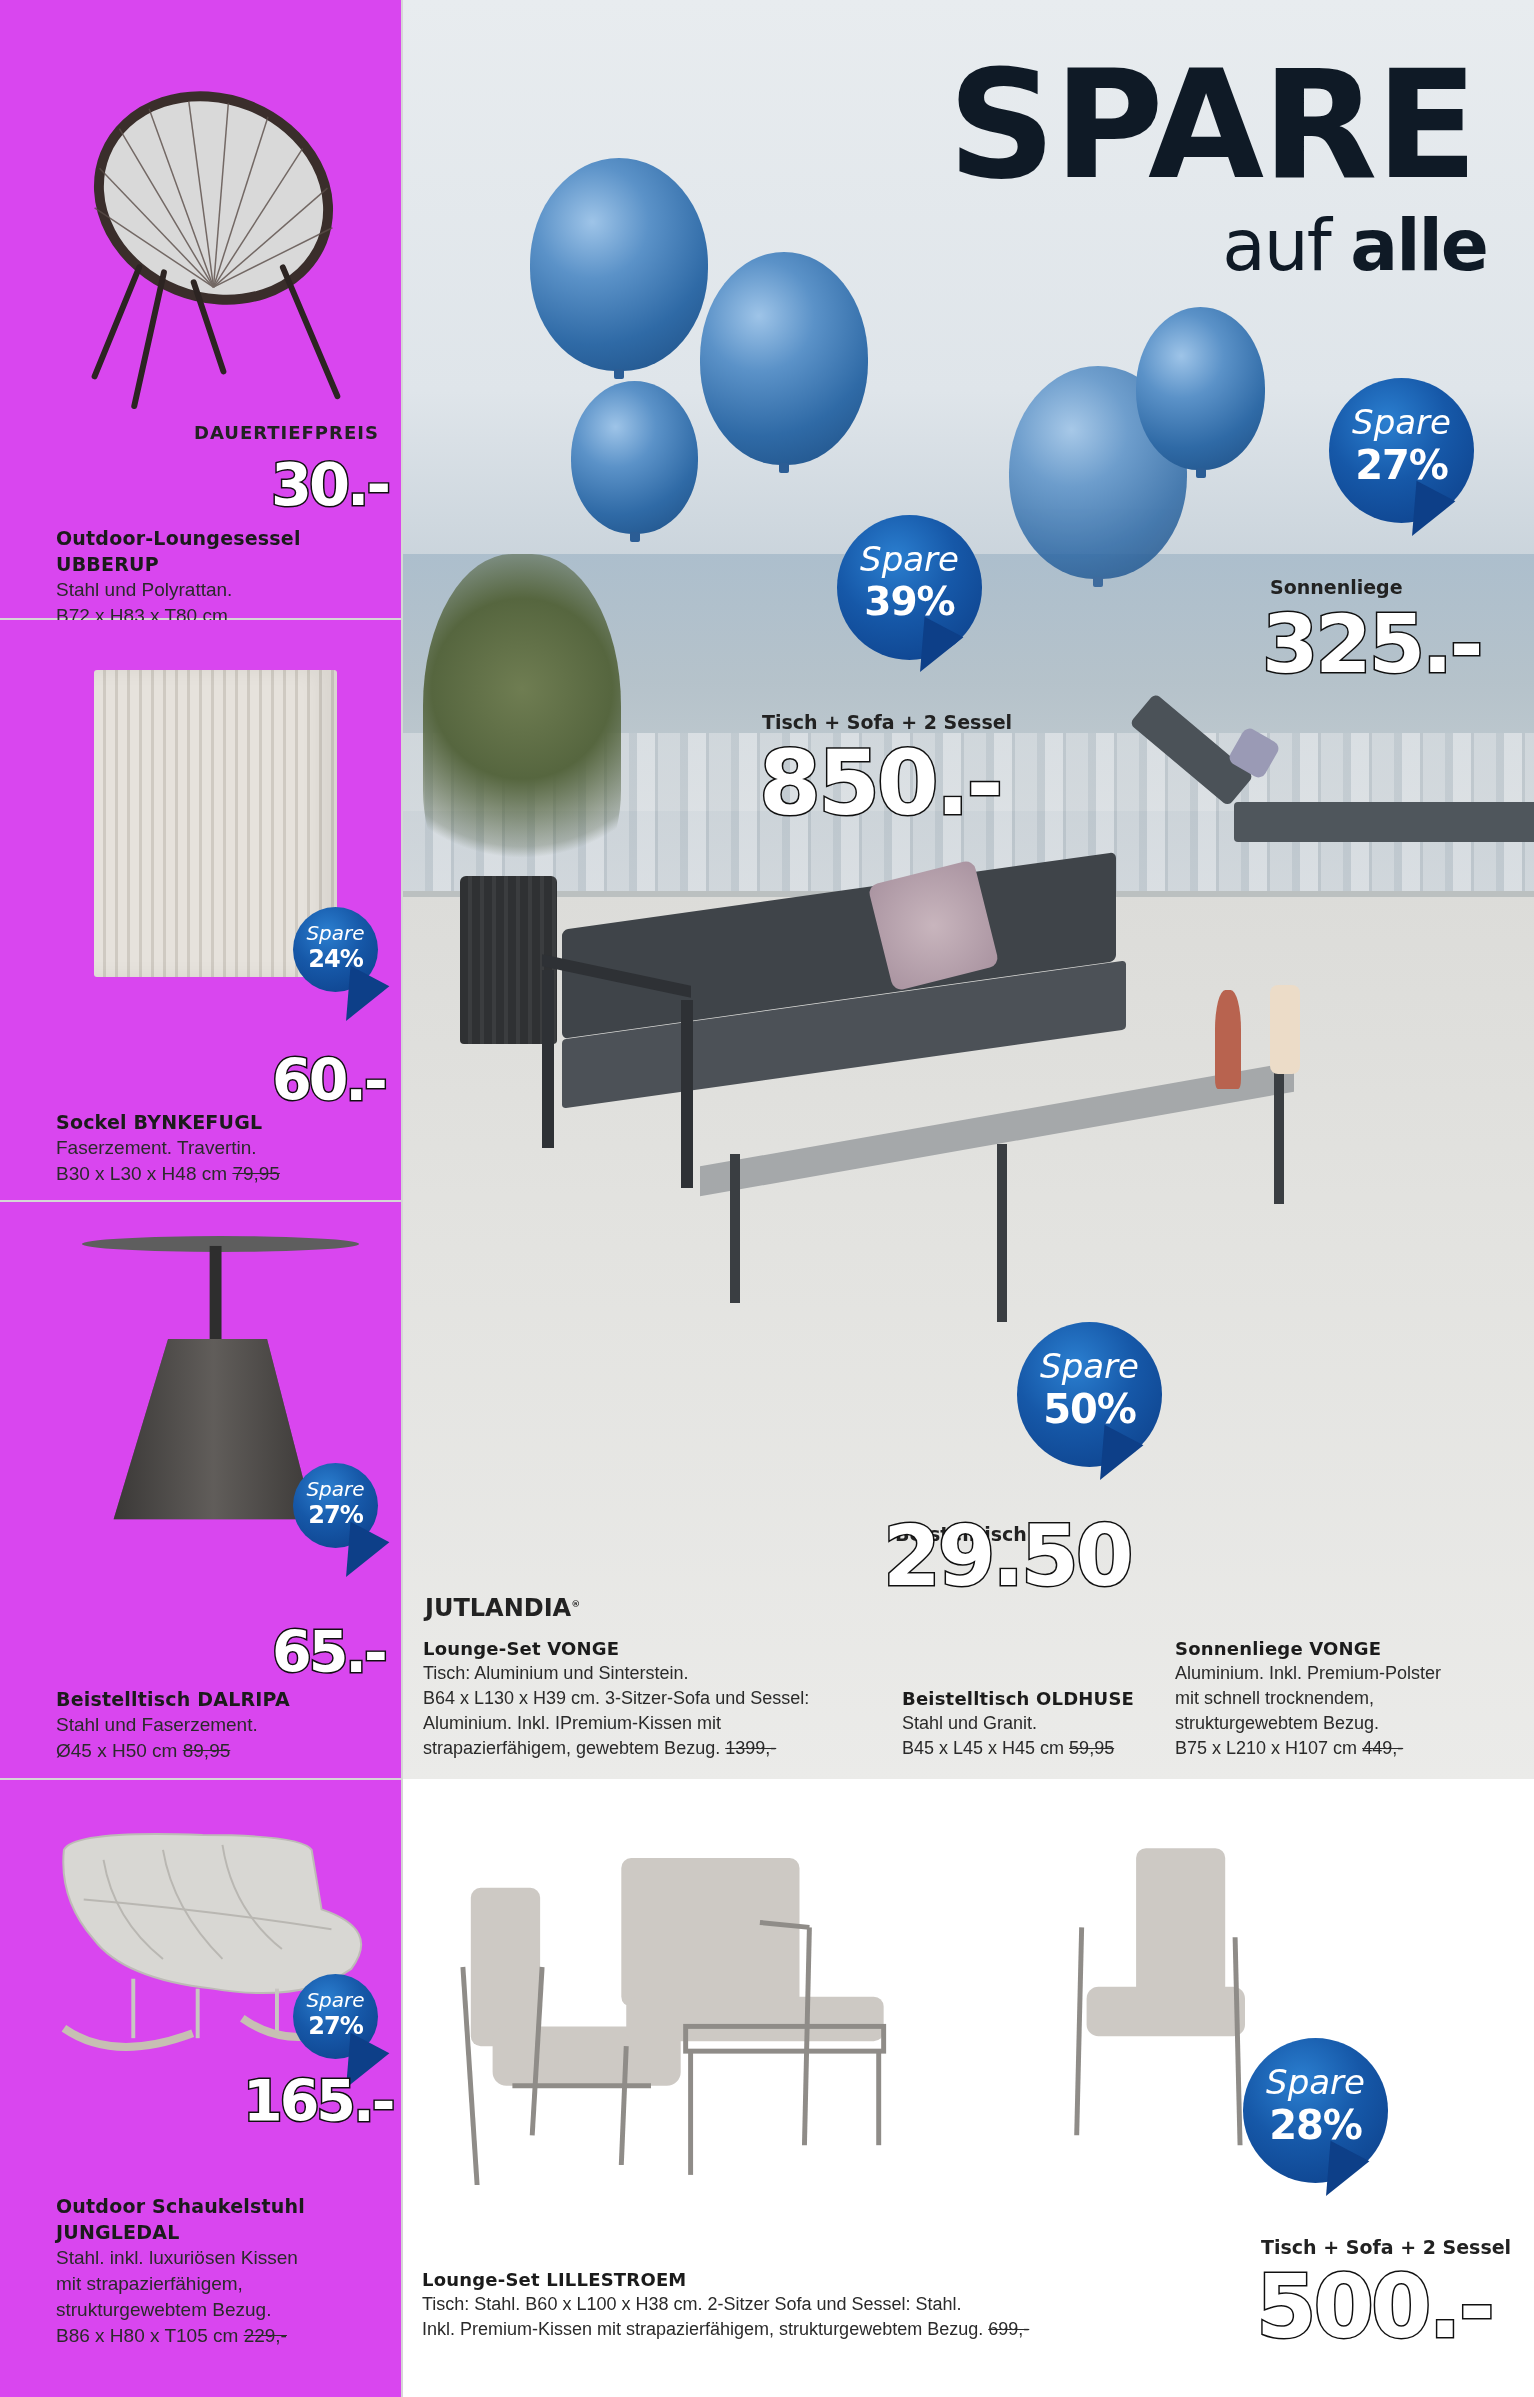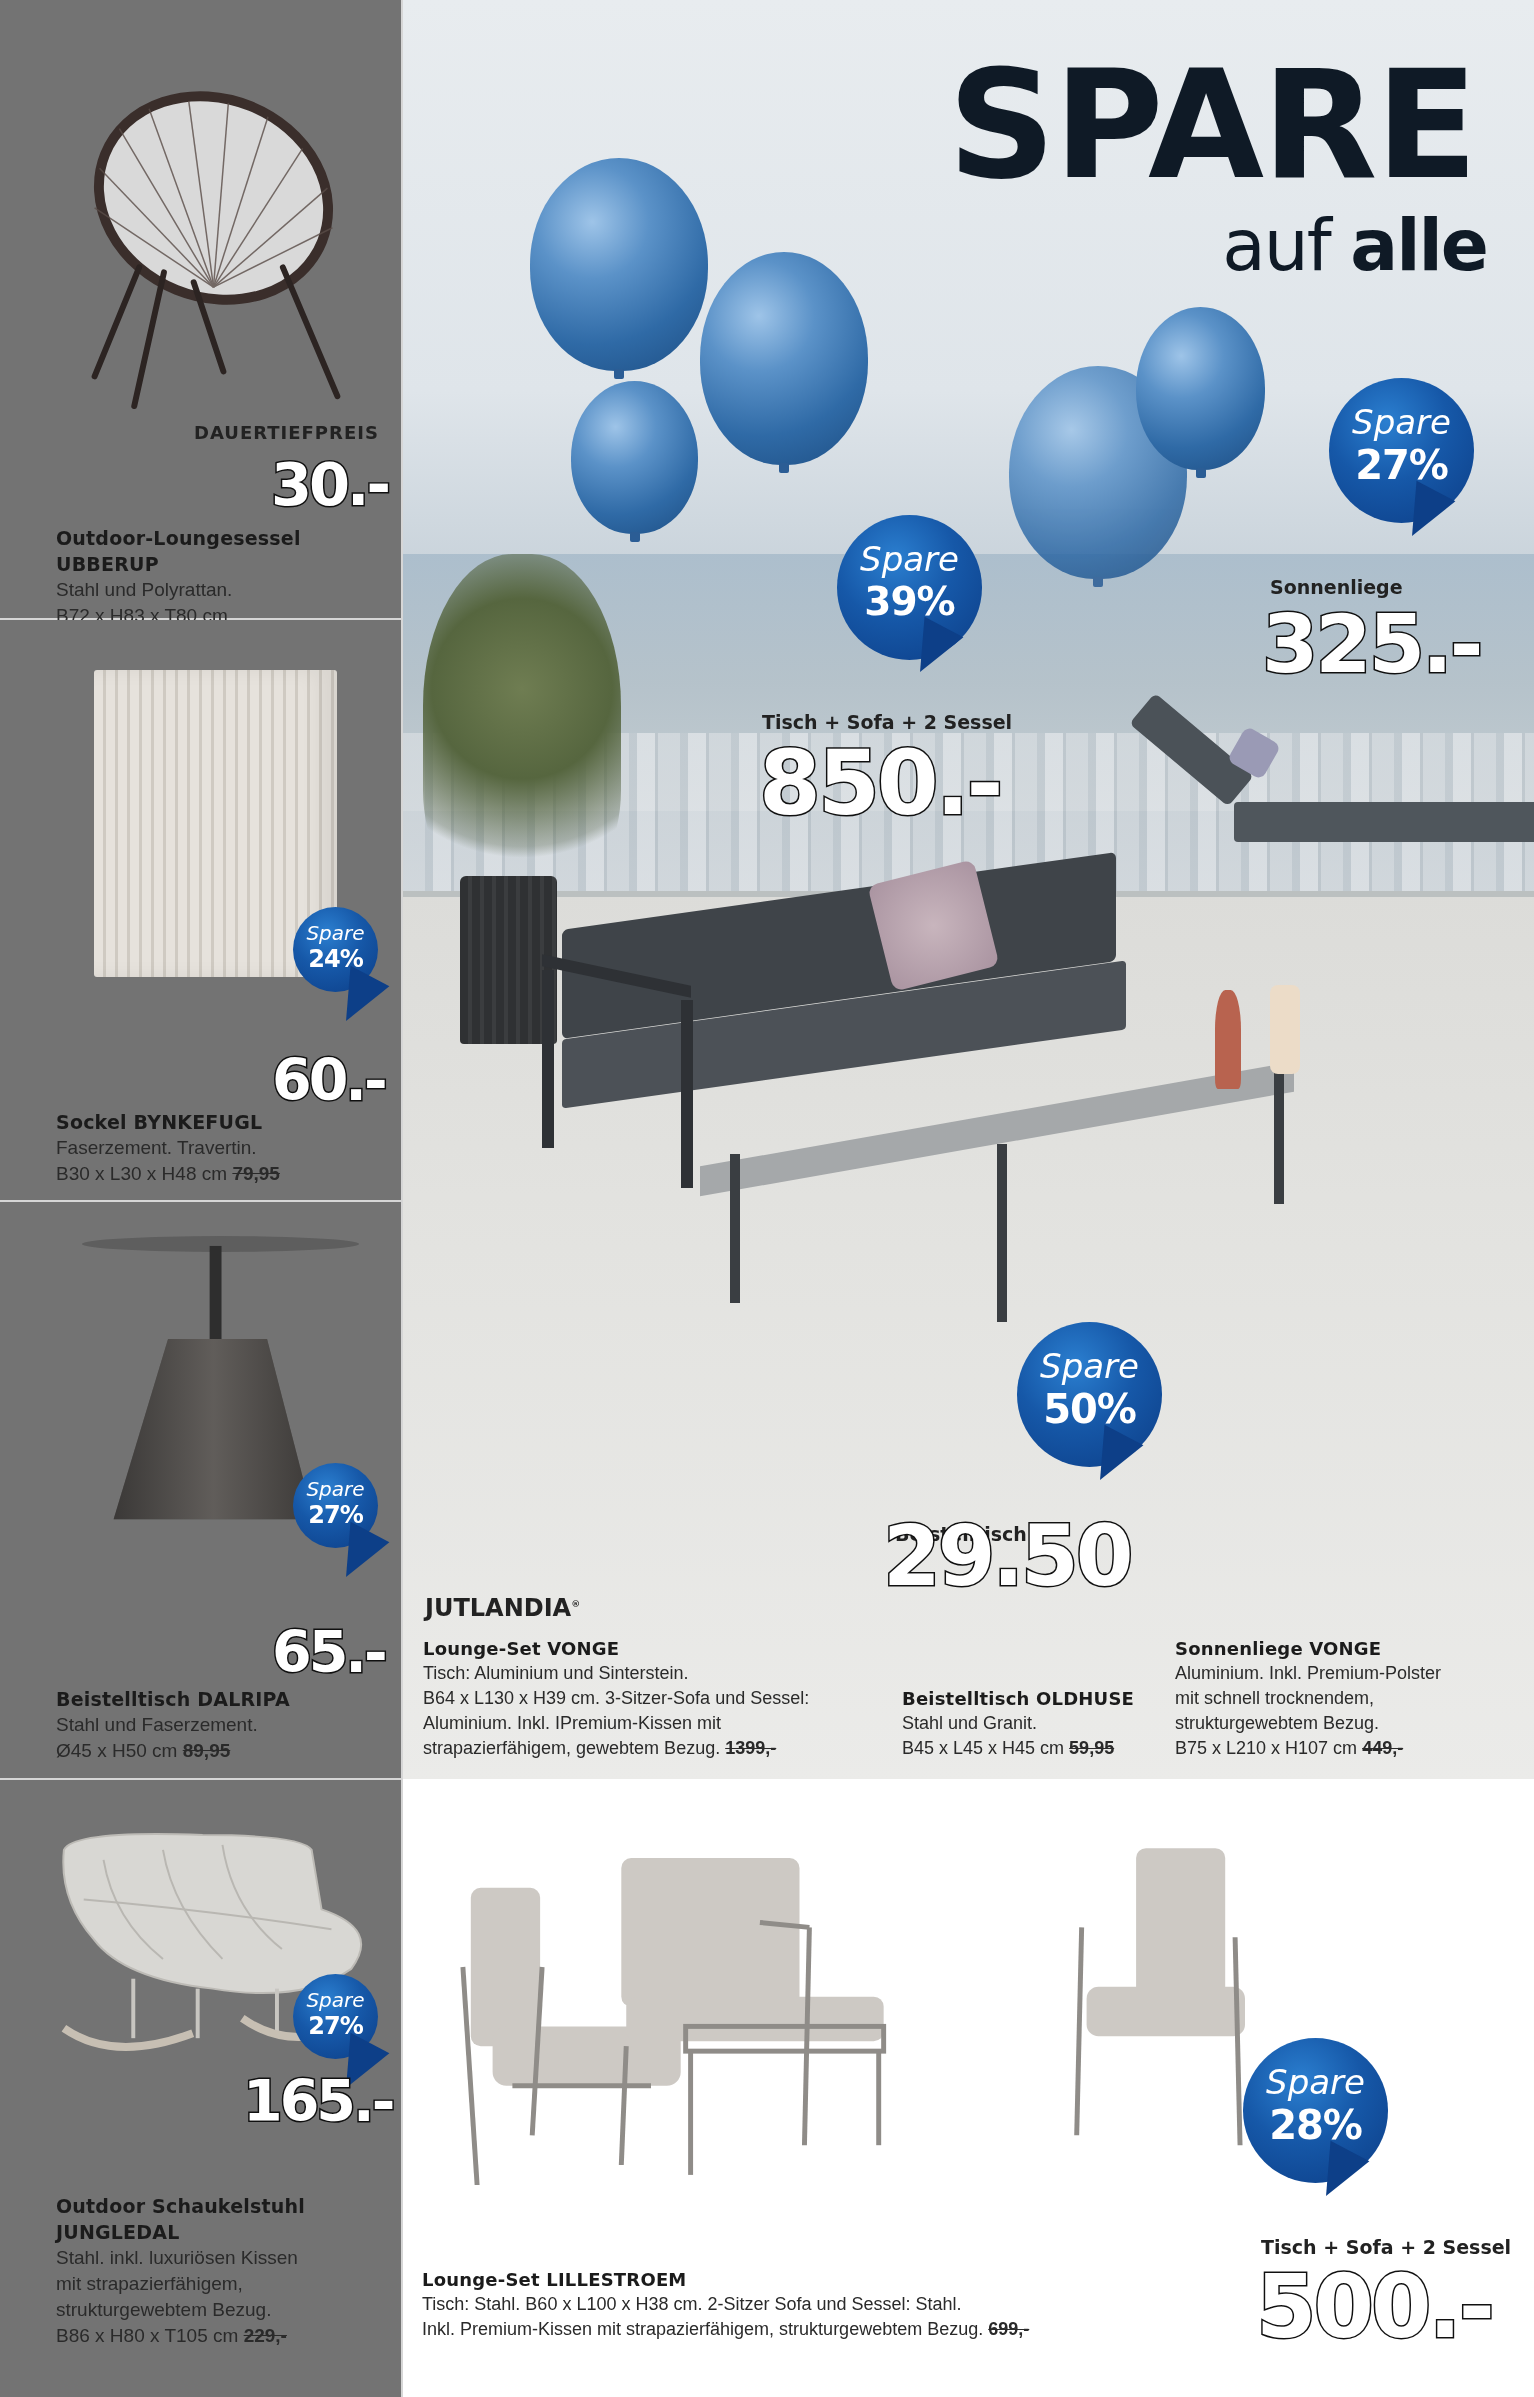--- a/index.html
+++ b/index.html
@@ -1,28 +1,28 @@
 <!DOCTYPE html>
 <html><head>
 <meta charset="utf-8">
 <style>
   * { box-sizing: border-box; margin: 0; padding: 0; }
   body { width: 1535px; height: 2398px; background: #ffffff; font-family: "Liberation Sans", "DejaVu Sans", sans-serif; color: #1b1b1b; position: relative; overflow: hidden; }
   .abs { position: absolute; }
 
   
-  .left-cell { position: absolute; left: 0; width: 401px; background: #737373; border-bottom: 2px solid #d6d6d6; }
+  .left-cell { position: absolute; left: 0; width: 401px; background: #d946ef; border-bottom: 2px solid #d6d6d6; }
   .vline { position: absolute; left: 401px; width: 2px; background: #d6d6d6; }
   .page-num { position: absolute; left: 85px; top: 22px; font-size: 20px; color: #333; }
   .print-mark { position: absolute; left: 20px; top: 20px; width: 8px; height: 7px; }
   .print-mark i { display: block; height: 2px; margin-bottom: 1px; }
 
   .pname { font-family: "DejaVu Sans", sans-serif; font-weight: bold; font-size: 19px; letter-spacing: 0.2px; line-height: 26px; }
   .pdesc { font-family: "Liberation Sans", sans-serif; font-size: 19px; line-height: 26px; color: #2a2a2a; }
-  .strike { text-decoration: line-through; font-weight: bold; }
+  .strike { text-decoration: line-through; font-weight: normal; }
 
   
   .price { font-family: "DejaVu Sans", sans-serif; font-weight: bold; color: #ffffff; letter-spacing: -3px;
     -webkit-text-stroke: 3px #111;
     paint-order: stroke fill; text-shadow: 0 0 1px #111; line-height: 1; }
 
   
   .bubble { position: absolute; border-radius: 50%;
     background: radial-gradient(circle at 40% 30%, #2b7fd0 0%, #1658a8 45%, #0c3d86 100%);
     color: #fff; text-align: center; }

